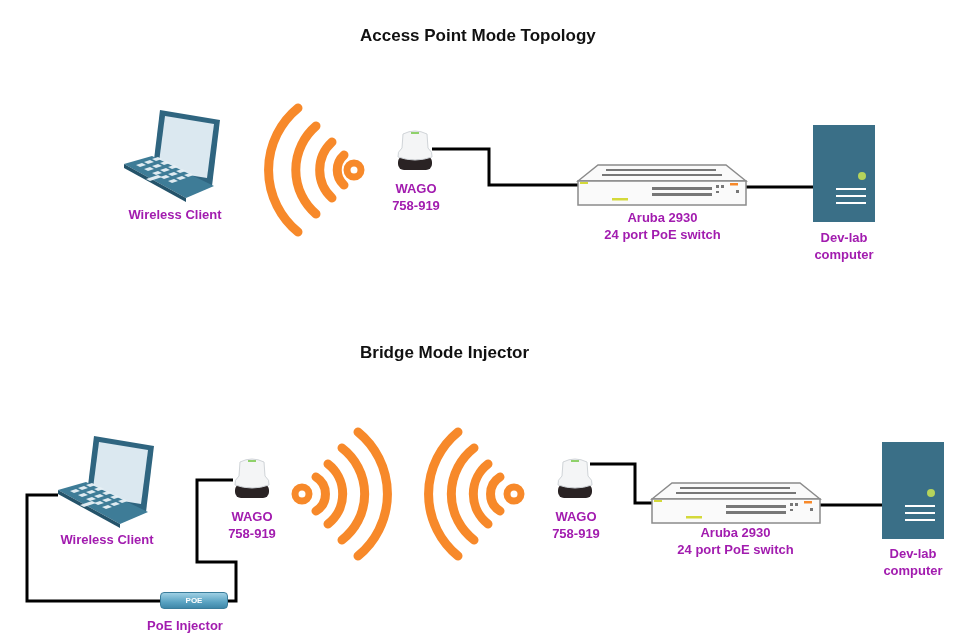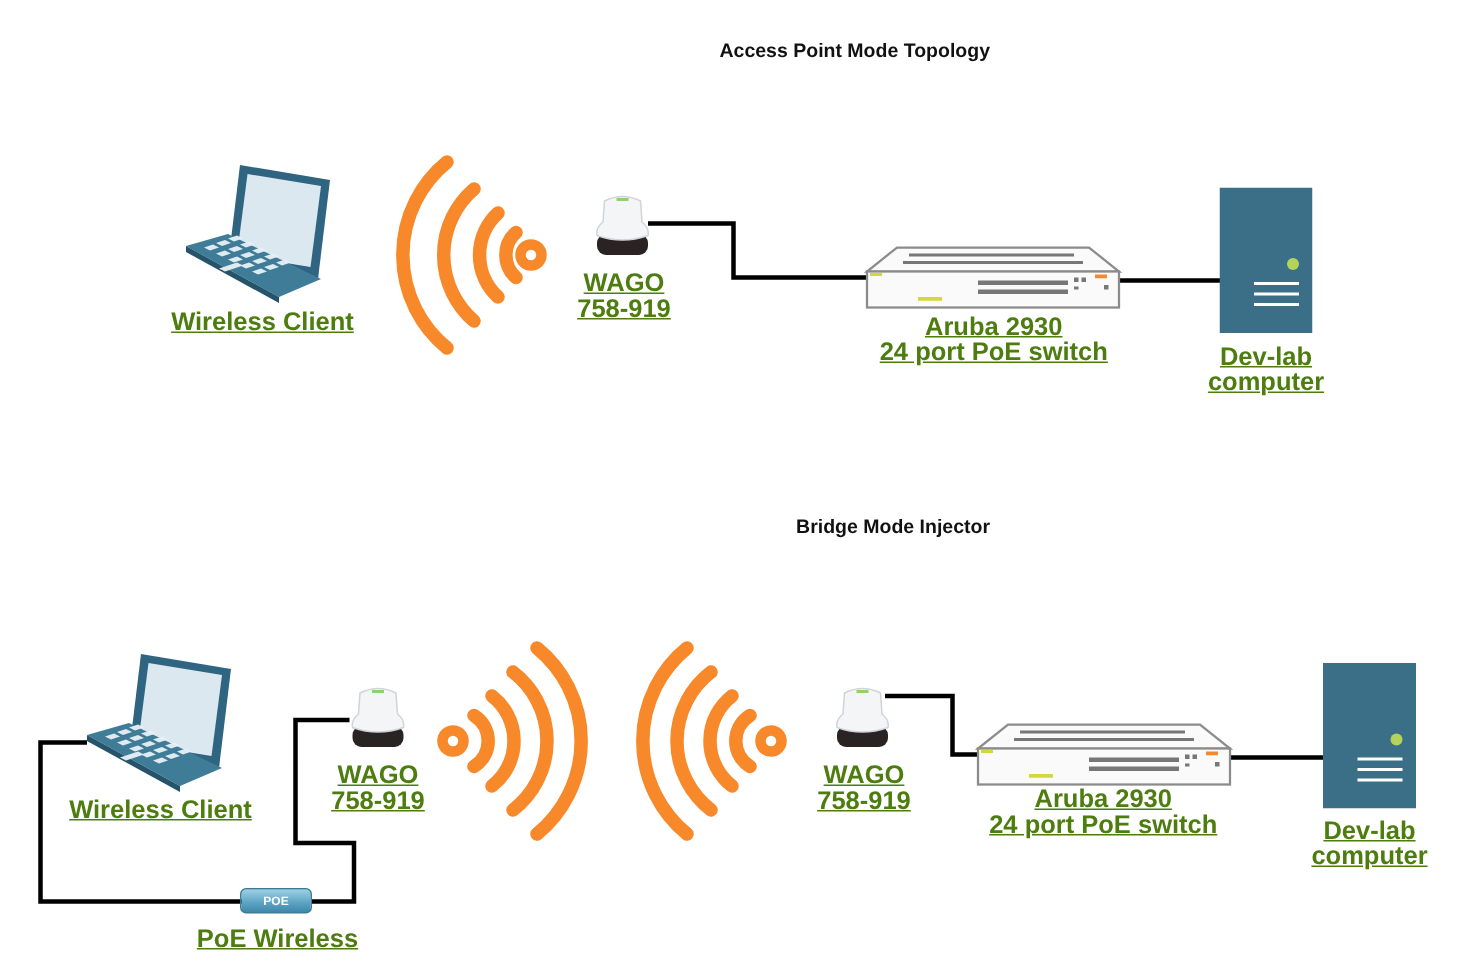--- a/index.html
+++ b/index.html
@@ -1,18 +1,18 @@
 <!DOCTYPE html>
 <html><head>
 <meta charset="utf-8">
 <style>
   html, body { margin:0; padding:0; background:#ffffff; }
   body { width:975px; height:643px; position:relative; overflow:hidden; font-family:"Liberation Sans", "DejaVu Sans", sans-serif; }
-  .title { position:absolute; font-weight:bold; font-size:13px; color:#111; text-align:right; white-space:nowrap; }
-  .label { position:absolute; font-weight:bold; font-size:17px; color:#4d7c0f; text-align:center; line-height:17px; white-space:nowrap;text-decoration:underline; }
+  .title { position:absolute; font-weight:bold; font-size:17px; color:#111; text-align:left; white-space:nowrap; }
+  .label { position:absolute; font-weight:bold; font-size:13px; color:#a21caf; text-align:center; line-height:17px; white-space:nowrap; }
   svg.wires { position:absolute; left:0; top:0; }
   .abs { position:absolute; }
 </style>
 </head>
 <body>
 
 <svg class="wires" width="975" height="643">
 
   <polyline points="432,149 489,149 489,185 580,185" fill="none" stroke="#000" stroke-width="3"></polyline>
 
@@ -132,24 +132,24 @@
     <polygon points="30,53 36,51 40,53 34,55"></polygon>
       <polygon points="38,57 44,55 48,57 42,59"></polygon>
       <polygon points="46,61 52,59 56,61 50,63"></polygon>
       <polygon points="54,65 60,63 64,65 58,67"></polygon>
       <polygon points="62,69 68,67 72,69 66,71"></polygon>
     <polygon points="24,73 36,69 40,71 28,75"></polygon>
   </g>
 </svg>
 <div class="label" style="left:42px; top:531px; width:130px;">Wireless Client</div>
 
-<div class="abs" style="left:160px; top:592px; width:48px; height:17px; border-radius:4px; background:linear-gradient(#9fd0e4,#5aa3c2 60%,#3f88a9); border:1px solid #3a7d9b; box-sizing:border-box;">
+<div class="abs" style="left:160px; top:592px; width:68px; height:17px; border-radius:4px; background:linear-gradient(#9fd0e4,#5aa3c2 60%,#3f88a9); border:1px solid #3a7d9b; box-sizing:border-box;">
   <div style="color:#fff; font-size:8px; font-weight:bold; text-align:center; line-height:15px;">POE</div>
 </div>
-<div class="label" style="left:130px; top:617px; width:110px;">PoE Wireless</div>
+<div class="label" style="left:130px; top:617px; width:110px;">PoE Injector</div>
 
 <svg class="abs" style="left:232px; top:456px;" width="40" height="44" viewBox="0 0 40 44">
   <rect x="3" y="28" width="34" height="14" rx="6" fill="#2a2324"></rect>
   <path d="M 8,6 Q 20,0 32,6 L 33,20 Q 38,24 37,29 Q 20,35 3,29 Q 2,24 7,20 Z" fill="#f4f5f6" stroke="#d0d4d8" stroke-width="1"></path>
   <rect x="16" y="4" width="8" height="2" fill="#8fd16a"></rect>
 </svg>
 <div class="label" style="left:212px; top:508px; width:80px;">
   <div>WAGO</div>
   <div>758-919</div>
 </div>

